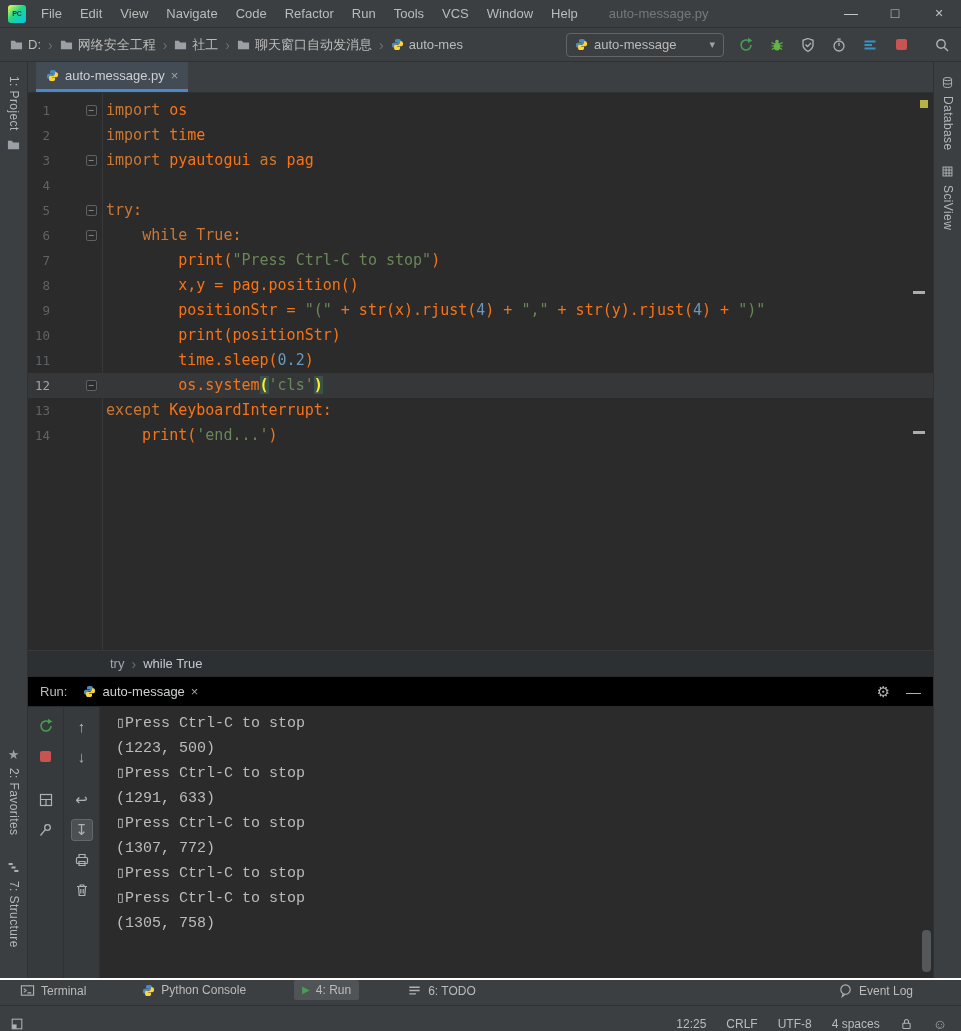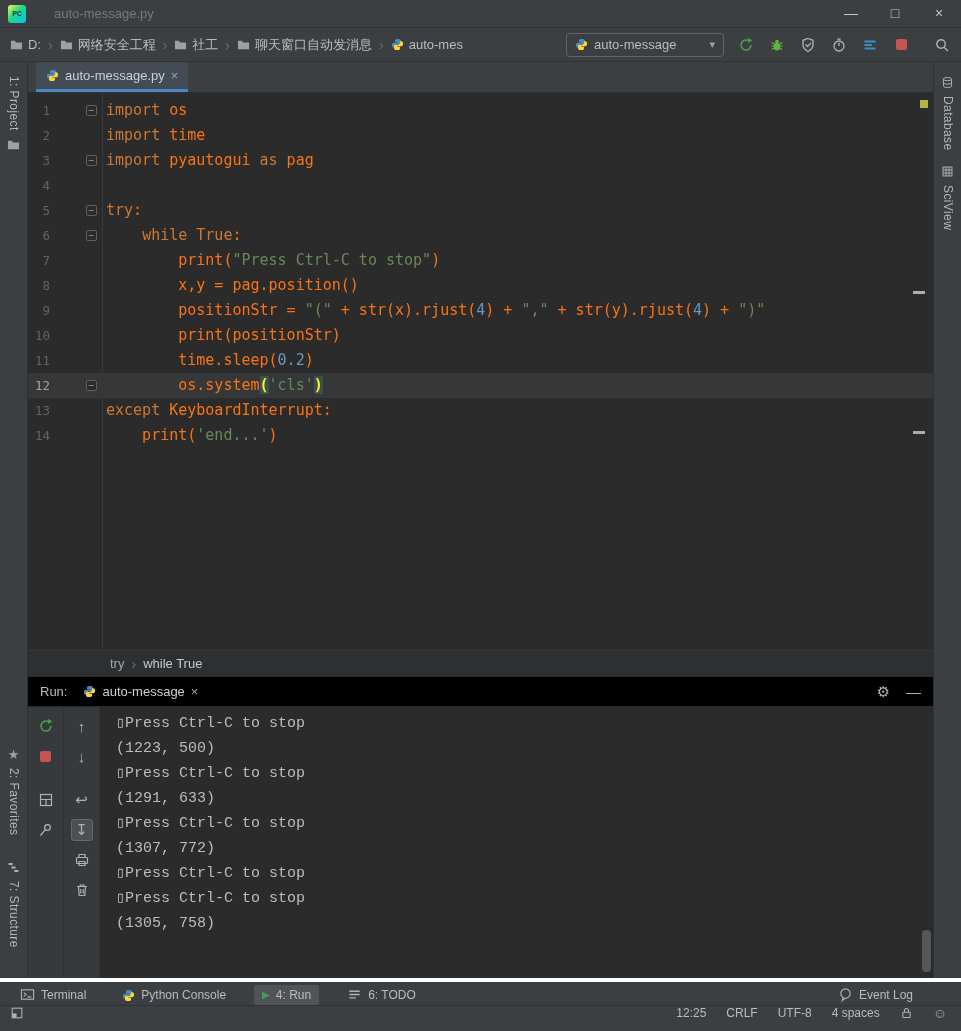--- a/index.html
+++ b/index.html
@@ -77,26 +77,26 @@
   .runbody{height:272px;display:flex;background:#2b2b2b;border-top:1px solid #282b2d;position:relative;flex-shrink:0}
   .rtcol{width:36px;display:flex;flex-direction:column;align-items:center;padding-top:8px;gap:8px;background:#363a3c;flex-shrink:0}
   .rtcol{border-right:1px solid #2f3233}
   .rticon{width:22px;height:22px;display:flex;align-items:center;justify-content:center;color:#afb1b3;font-size:15px}
   .rticon.gap{margin-top:14px}
   .rticon.sel{background:#4b5052;border:1px solid #646869;border-radius:3px}
   .console{flex:1;padding:4px 0 0 16px;font-family:Liberation Mono, monospace;font-size:15px;color:#bbbbbb;line-height:25px;overflow:hidden}
   .con-scroll{position:absolute;right:2px;bottom:6px;width:9px;height:42px;background:#54585a;border-radius:4px}
 
   
-  .twbar{height:27px;background:#3c3f41;border-top:4px solid #ffffff;display:flex;align-items:flex-end;padding:0 12px 0 12px;gap:20px;font-size:12px;flex-shrink:0}
+  .twbar{height:27px;background:#3c3f41;border-top:2px solid #ffffff;display:flex;align-items:flex-start;padding:0 12px 0 12px;gap:40px;font-size:12px;flex-shrink:0}
   .twitem{display:flex;align-items:center;gap:6px;color:#bbbbbb;padding:3px 8px;border-radius:2px;white-space:nowrap}
   .twitem.active{background:#505456}
   .runplay{color:#499c54;font-size:10px;line-height:10px}
   .twright{margin-left:auto;display:flex;align-items:center;padding-right:28px}
-  .statusbar{height:26px;background:#3c3f41;border-top:1px solid #2f3233;display:flex;align-items:flex-start;padding:0 14px 0 10px;font-size:12px;color:#bbbbbb;flex-shrink:0}
+  .statusbar{height:26px;background:#3c3f41;border-top:1px solid #2f3233;display:flex;align-items:flex-end;padding:0 14px 0 10px;font-size:12px;color:#bbbbbb;flex-shrink:0}
   .st-right{margin-left:auto;display:flex;align-items:center;gap:20px}
   .hector{font-size:14px;color:#afb1b3;line-height:14px}
 </style>
 </head>
 <body>
 
 <svg width="0" height="0" style="position:absolute">
 <defs>
   <symbol id="i-folder" viewBox="0 0 14 14">
         <path d="M1 3h4.2l1.4 1.8H13V12H1z" fill="#9aa0a6"></path>
@@ -202,20 +202,33 @@
           <rect x="9" y="11" width="5" height="2.5"></rect>
         </g>
       </symbol>
 </defs>
 </svg>
 
 <div class="app">
 
   <div class="titlebar">
     <div class="app-icon">PC</div>
+    <div class="menubar">
+        <span class="menu-item">File</span>
+        <span class="menu-item">Edit</span>
+        <span class="menu-item">View</span>
+        <span class="menu-item">Navigate</span>
+        <span class="menu-item">Code</span>
+        <span class="menu-item">Refactor</span>
+        <span class="menu-item">Run</span>
+        <span class="menu-item">Tools</span>
+        <span class="menu-item">VCS</span>
+        <span class="menu-item">Window</span>
+        <span class="menu-item">Help</span>
+      </div>
     <span class="win-title">auto-message.py</span>
     <div class="win-controls">
       <span class="win-btn">—</span>
       <span class="win-btn">□</span>
       <span class="win-btn">×</span>
     </div>
   </div>
 
   <div class="navbar">
     <div class="navcrumbs">

